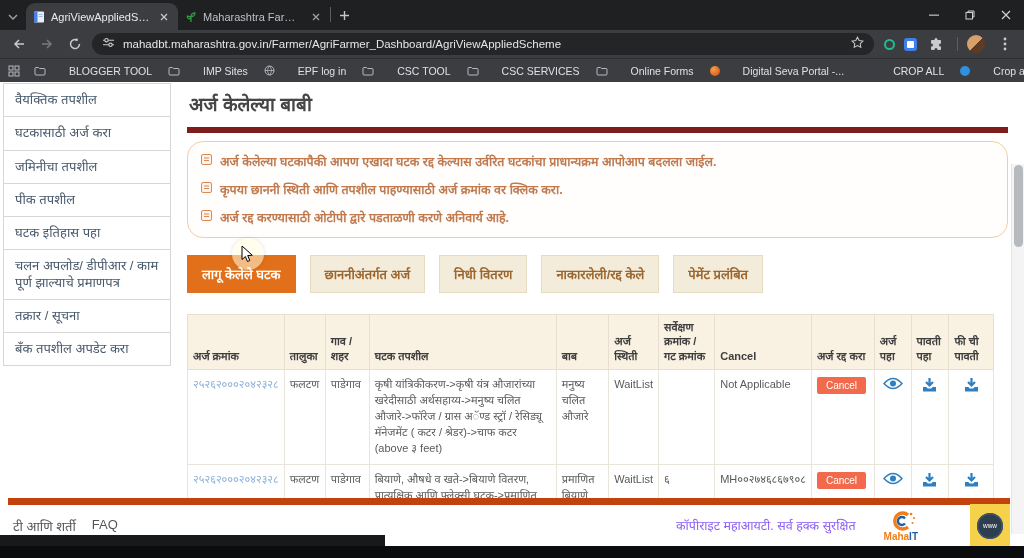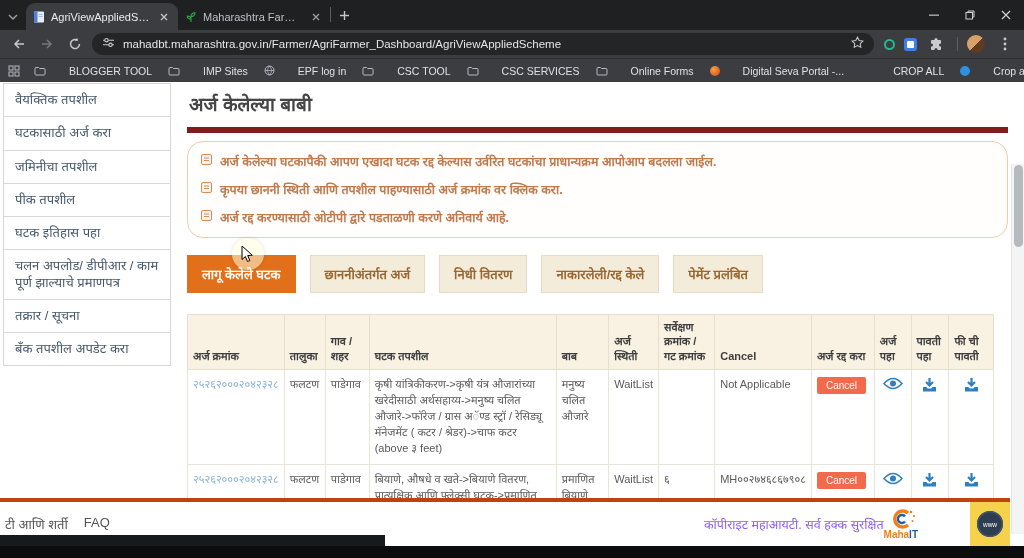--- a/index.html
+++ b/index.html
@@ -57,21 +57,21 @@
   table.grid { margin-top:21px; border-collapse:collapse; width:807px; background:#fff; }
   table.grid th { background:#f9f2e3; border:1px solid #e6dfd0; font-size:11px; color:#3e3e3e; text-align:left; vertical-align:bottom; padding:5px 5px 6px; font-weight:bold; line-height:1.3; }
   table.grid td { border:1px solid #eae5db; font-size:11px; color:#5a5a5a; vertical-align:top; padding:7px 5px; line-height:1.45; }
   tr.r1 td { height:62px; }
   tr.r2 td { height:58px; }
   .applink { color:#8cb0d6; text-decoration:none; }
   .cancel-btn { display:inline-block; background:#f2694b; color:#fff; font-size:10px; padding:3px 9px; border-radius:2px; border:none; }
   .icon-cell { text-align:center; }
 
   
-  .footer { position:absolute; left:0; right:14px; bottom:0; height:48px; border-top:4px solid #c2410c; background:#fff; display:flex; align-items:center; }
+  .footer { position:absolute; left:8px; right:14px; bottom:0; height:48px; border-top:7px solid #c2410c; background:#fff; display:flex; align-items:center;gap:28px; }
   .foot-left { display:flex; gap:16px; padding-left:5px; font-size:13px; color:#555; width:150px; }
   .foot-center { flex:1; text-align:right; font-size:12.5px; color:#8b5cf6; }
   .foot-logos { display:flex; align-items:center; gap:52px; }
   .mahait { display:flex; flex-direction:column; align-items:center; line-height:1; }
   .mahait .wordmark { font-size:10px; font-weight:bold; }
   .mahait .maha { color:#f07f1a; }
   .mahait .it { color:#1f5fa8; }
   .yojana-badge { width:40px; height:44px; background:#f6d14b; display:flex; align-items:center; justify-content:center; }
   .globe { width:26px; height:26px; border-radius:50%; background:#2e3d4f; color:#fff; font-size:6.5px; display:flex; align-items:center; justify-content:center; box-shadow:inset 0 0 0 1.5px #44566b; }
 

